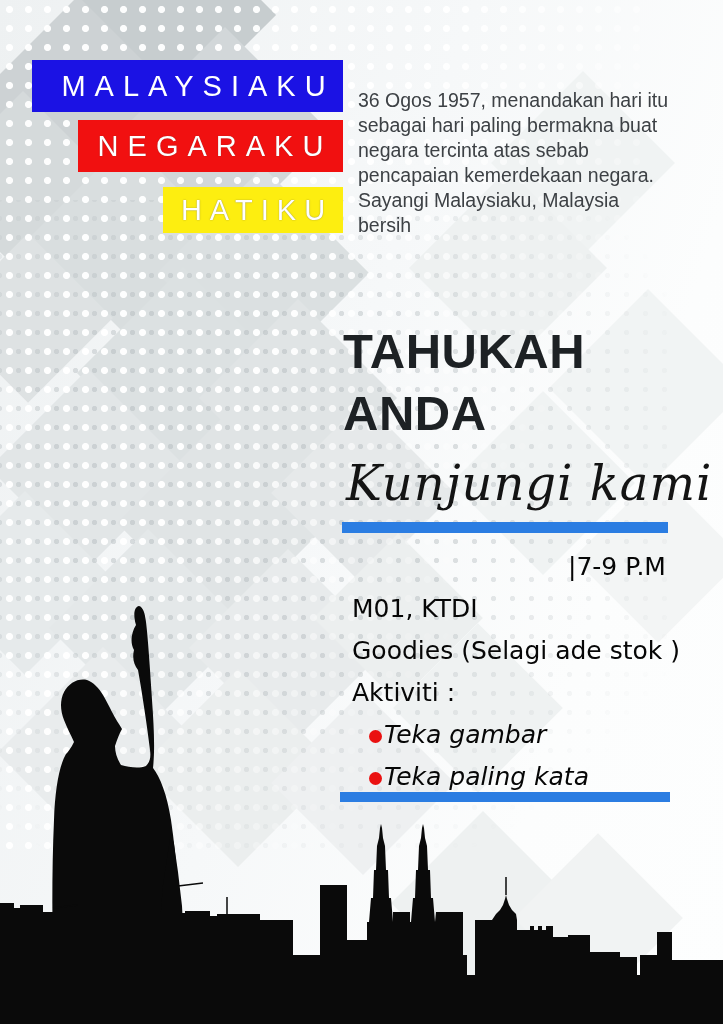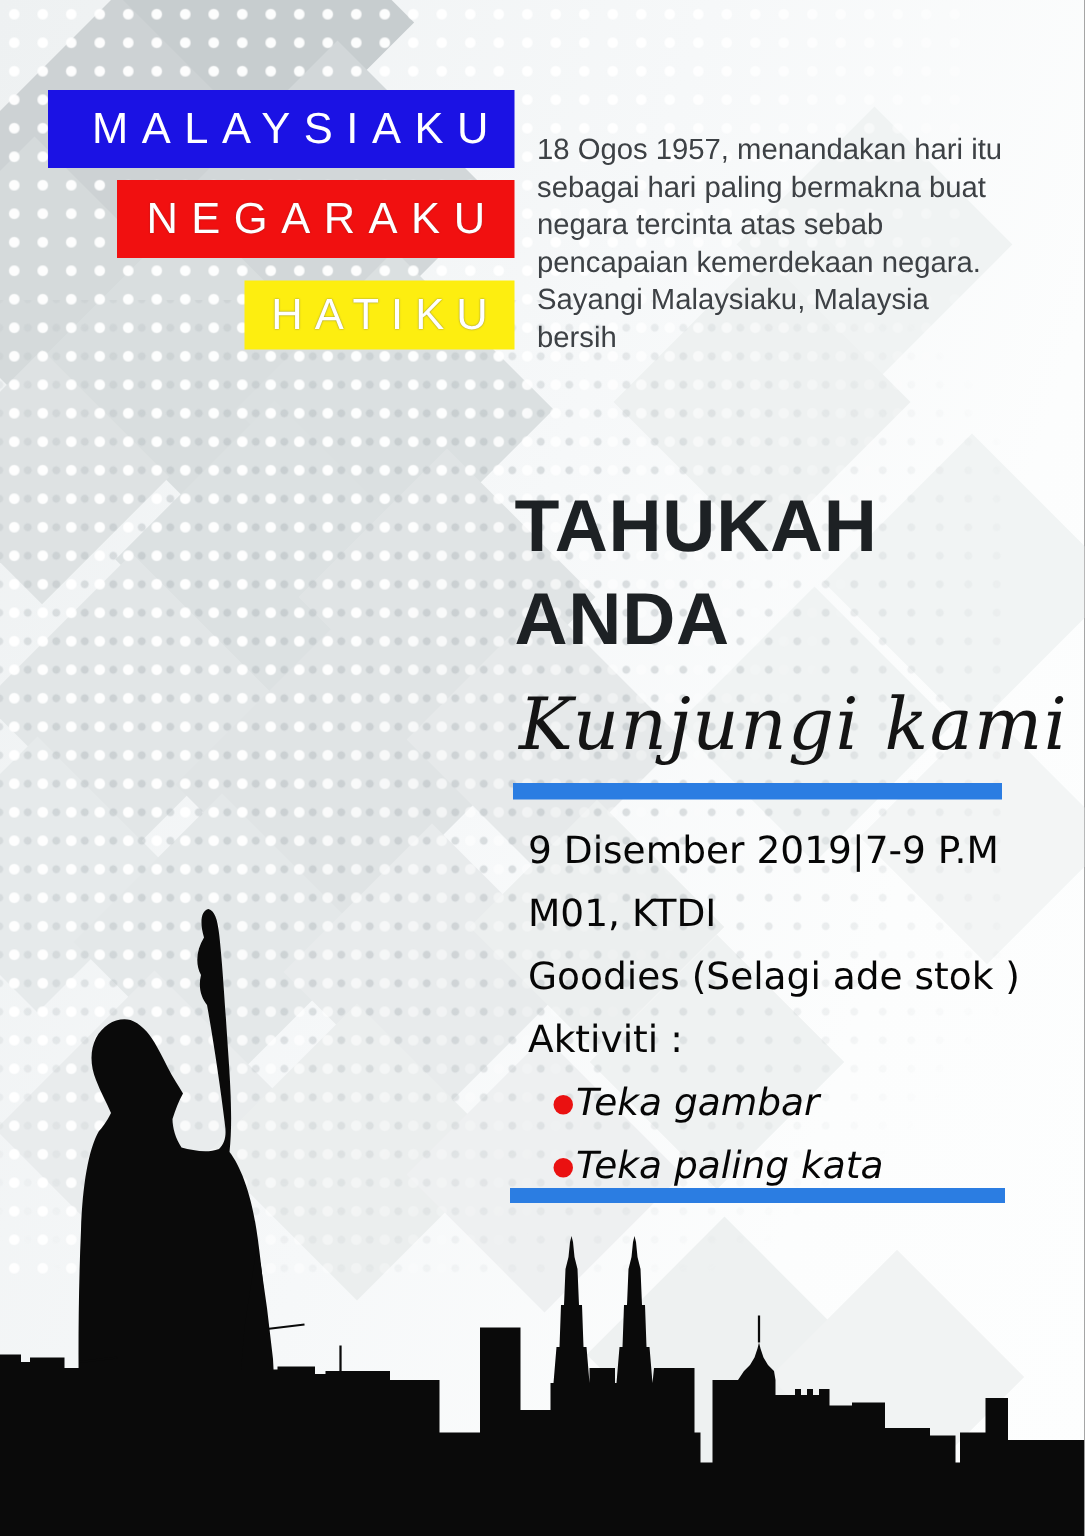--- a/index.html
+++ b/index.html
@@ -103,33 +103,32 @@
   <div class="ribbon ribbon-blue">
     <span>MALAYSIAKU</span>
   </div>
   <div class="ribbon ribbon-red">
     <span>NEGARAKU</span>
   </div>
   <div class="ribbon ribbon-yellow">
     <span>HATIKU</span>
   </div>
 
-  <div class="intro"> 18 Ogos 1957, menandakan hari itu sebagai hari paling bermakna buat negara tercinta atas sebab pencapaian kemerdekaan negara. Sayangi Malaysiaku, Malaysia bersih</div>
+  <div class="intro"> 36 Ogos 1957, menandakan hari itu sebagai hari paling bermakna buat negara tercinta atas sebab pencapaian kemerdekaan negara. Sayangi Malaysiaku, Malaysia bersih</div>
 
   <div class="heading">
     <div>TAHUKAH ANDA</div>
   </div>
 
   <div class="tagline">Kunjungi kami</div>
 
   <div class="bar bar-top"></div>
 
   <div class="details">
     <div class="detail-line">
-      <span>9 Disember 2019</span>
       <span class="time-part">|7-9 P.M</span>
     </div>
     <div class="detail-line">M01, KTDI</div>
     <div class="detail-line">Goodies (Selagi ade stok )</div>
     <div class="detail-line">Aktiviti :</div>
     <div class="bullet-line">
       <span class="bullet-dot"></span>
       <span>Teka gambar</span>
     </div>
     <div class="bullet-line">

